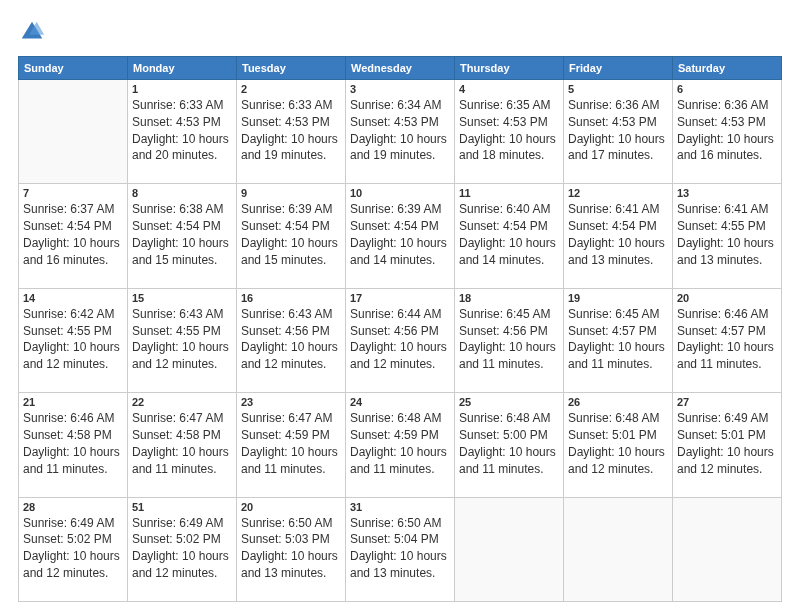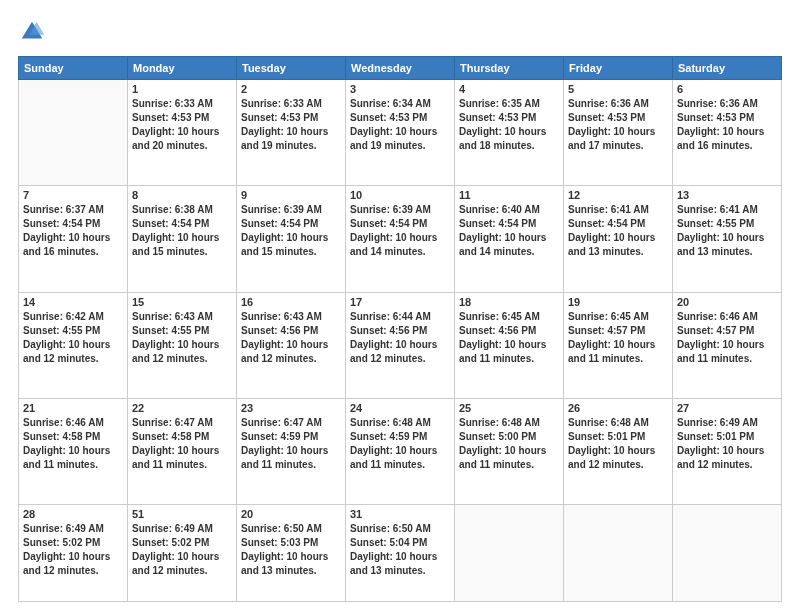--- a/index.html
+++ b/index.html
@@ -77,23 +77,22 @@
       height: 88px;
     }
     .day-num {
       font-size: 11px;
       font-weight: bold;
       color: #333;
       margin-bottom: 2px;
     }
     .day-info {
       color: #333;
-      font-size: 10px;
+      font-size: 12px;
       line-height: 1.4;
-      font-weight: bold;
     }
     .empty-cell {
       background: #f9f9f9;
     }
     tr:last-child td {
       height: 80px;
       margin-left: 8px;
     }
   </style>
 </head>

